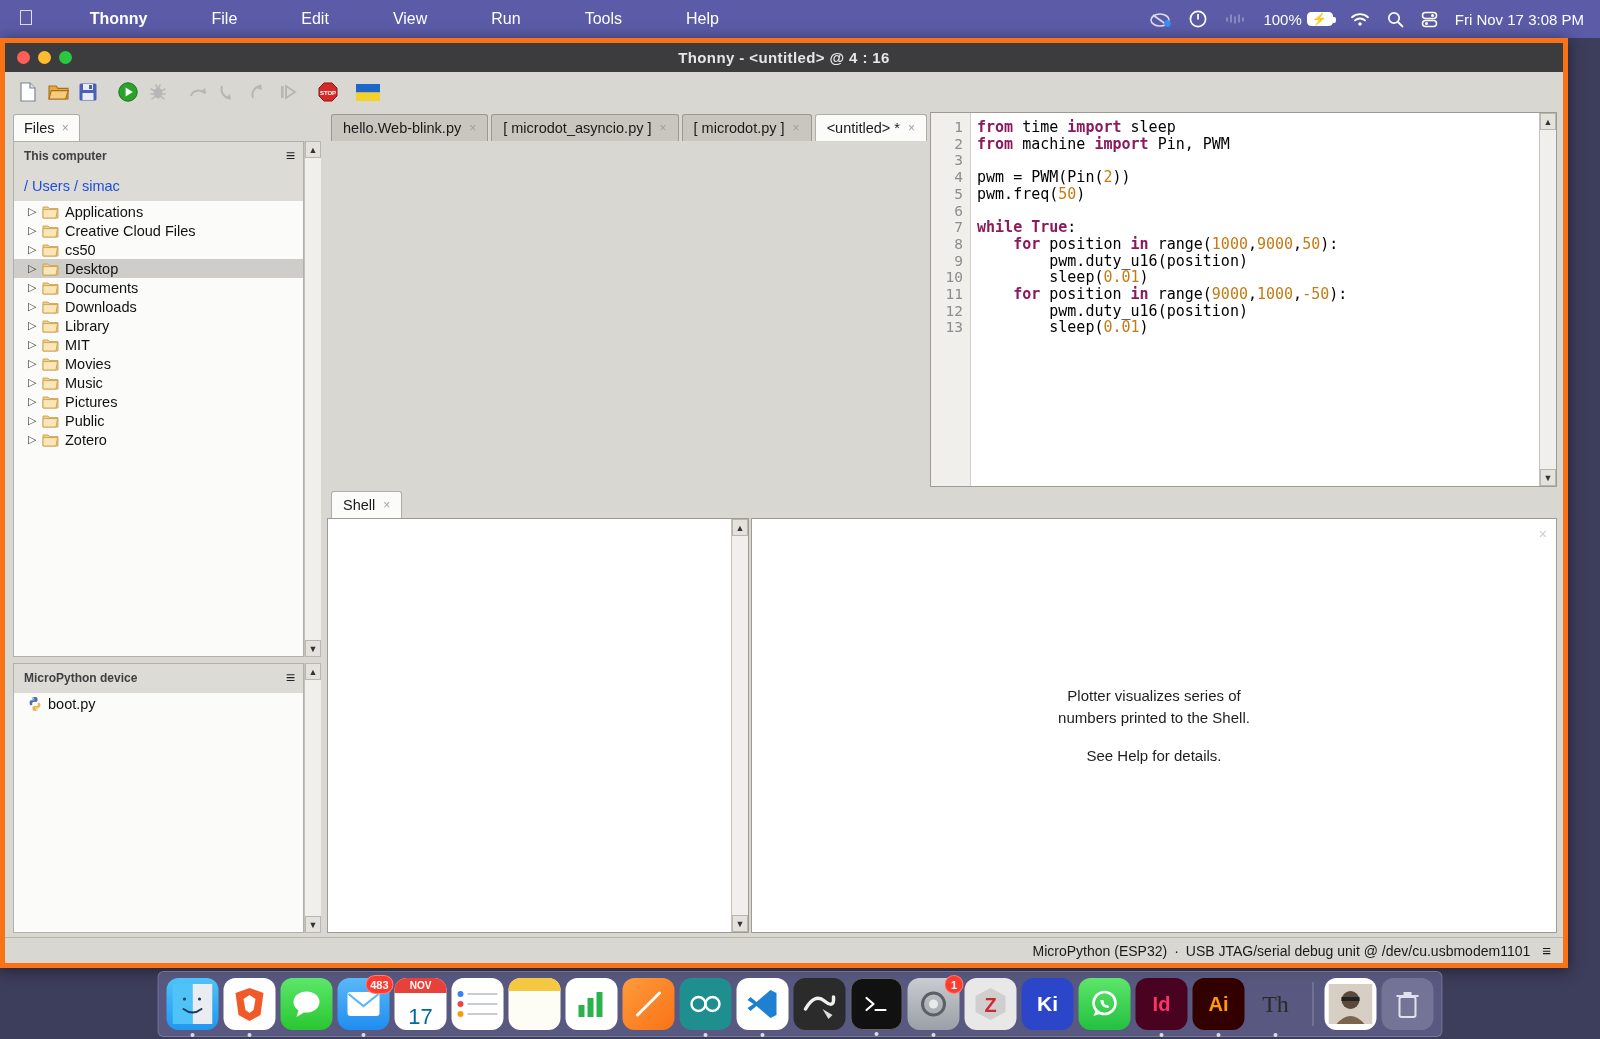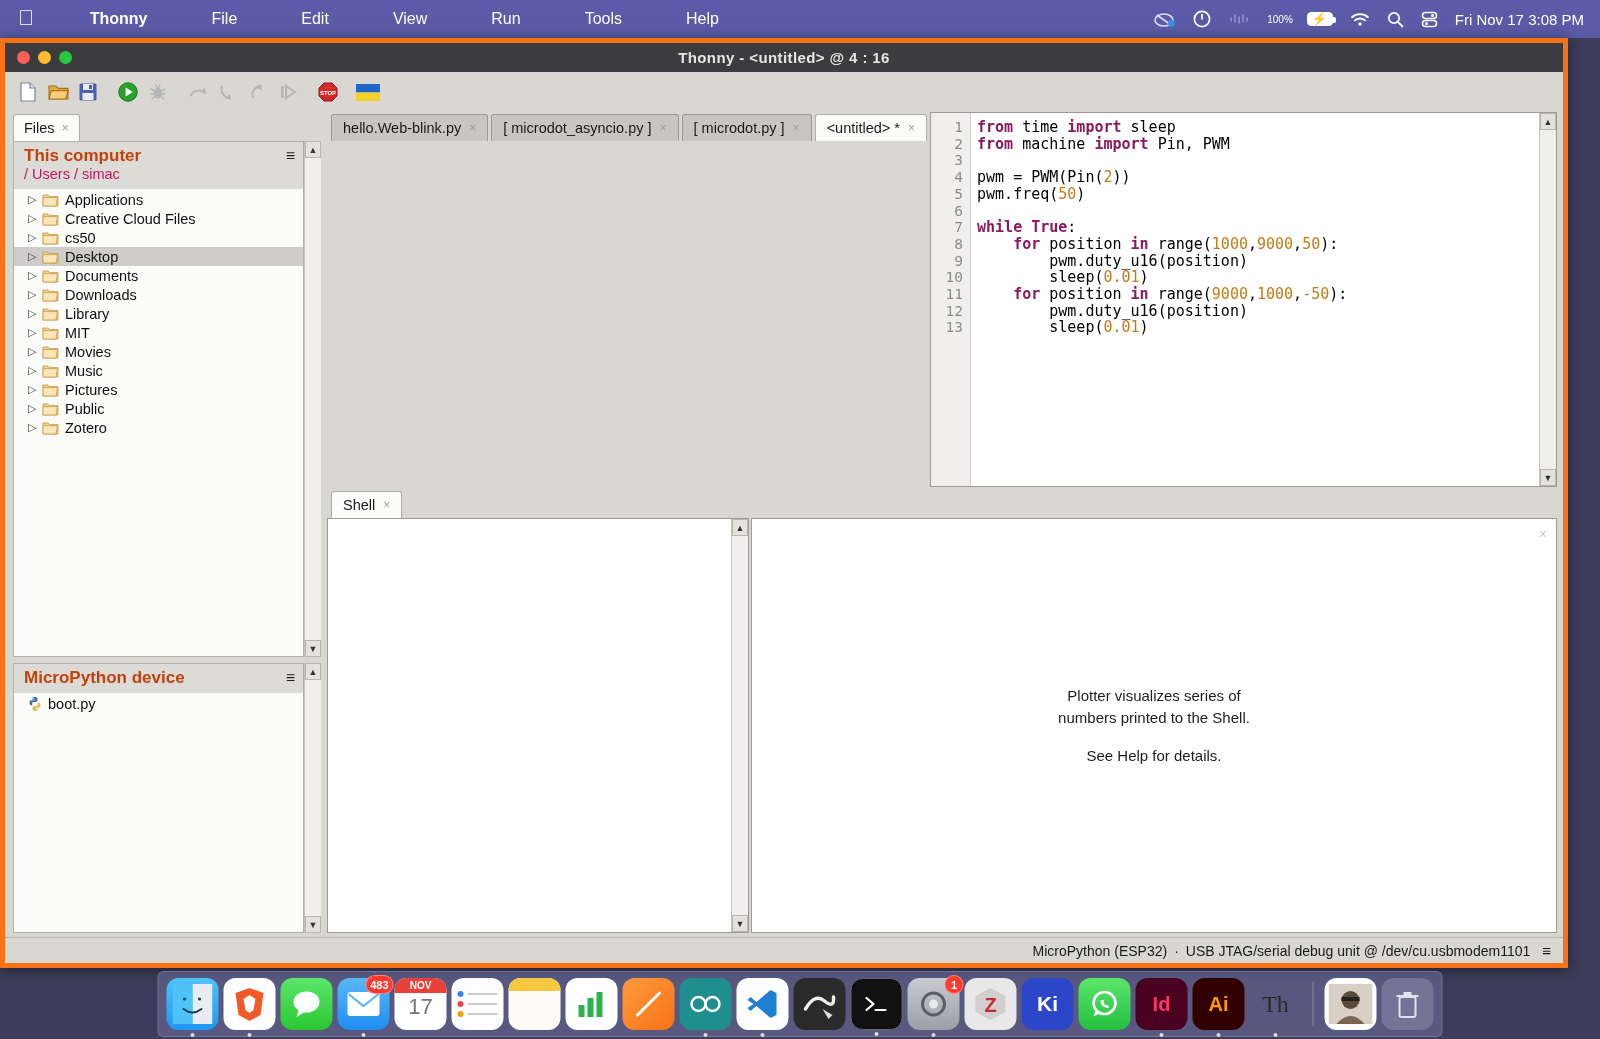--- a/index.html
+++ b/index.html
@@ -22,21 +22,21 @@
     font-size: 21px; margin-left: 18px; margin-right: 16px;
     line-height: 1; margin-top: -3px;
   }
   .menubar .mi { margin-right: 24px; white-space: nowrap; margin-left: 40px; }
   .menubar .mi.bold { font-weight: bold; }
   .menubar .right {
     margin-left: auto; display: flex; align-items: center;
     margin-right: 16px; gap: 17px;
   }
   .menubar .right .itm { display: flex; align-items: center; font-size: 15px; }
-  .battpct { font-size: 10px; margin-right: 14px; text-align: center; }
+  .battpct { font-size: 15px; margin-right: 5px; text-align: center; }
   .batt {
     display: inline-block; width: 26px; height: 14px;
     border: 1.6px solid #fff; border-radius: 4px; position: relative;
     background: #fff;
   }
   .batt::after {
     content: ""; position: absolute; right: -4px; top: 4px;
     width: 2.5px; height: 6px; background: #fff; border-radius: 0 2px 2px 0;
   }
   .batt .bolt {
@@ -99,22 +99,22 @@
 
   .panel {
     flex: 1; background: #fbfbf9; border: 1px solid #b3b0a8;
     display: flex; flex-direction: column; min-height: 0;
   }
   .panelHdr {
     background: #dddbd6; padding: 5px 8px 6px 10px;
     display: flex; align-items: flex-start; flex: none;
   }
   .panelHdr .txt { flex: 1; }
-  .rootLbl { color: #c2410c; font-size: 17px; font-weight: bold; line-height: 18px; }
-  .pathLbl { color: #be185d; font-size: 14.5px; line-height: 18px; }
+  .rootLbl { color: #404040; font-size: 12px; font-weight: bold; line-height: 18px; }
+  .pathLbl { color: #1d4ed8; font-size: 14.5px; line-height: 18px; margin-top: 12px; }
   .hamb { font-size: 16px; color: #222; line-height: 18px; padding-left: 6px; }
 
   .filelist { flex: 1; overflow: hidden; padding-top: 1px; }
   .frow {
     height: 19px; display: flex; align-items: center;
     font-size: 14.5px; color: #111; padding-left: 14px;
   }
   .frow.sel { background: #cfcdc9; }
   .arrow {
     width: 14px; font-size: 11px; color: #333; flex: none;
@@ -674,21 +674,21 @@
     <div class="dockicon" style="background:linear-gradient(180deg,#5ab8f7,#1f8df0)">
       <svg width="34" height="26" viewBox="0 0 34 26">
           <rect x="1" y="1" width="32" height="24" rx="3" fill="#fff"></rect>
           <path d="M2 3 L17 15 L32 3" stroke="#5ab8f7" stroke-width="2.2" fill="none"></path>
         </svg>
       <span class="badge">483</span>
       <span class="dockdot"></span>
     </div>
     <div class="dockicon" style="background:#fff;flex-direction:column;justify-content:flex-start">
       <div style="width:100%;background:#e8413a;color:#fff;font-size:10px;font-weight:bold;text-align:center;padding:2px 0;border-radius:12px 12px 0 0">NOV</div>
-      <div style="color:#737373;font-size:22px;font-weight:normal;margin-top:1px">17</div>
+      <div style="color:#0369a1;font-size:22px;font-weight:normal;margin-top:11px">17</div>
     </div>
     <div class="dockicon" style="background:#fff;flex-direction:column;gap:4px;padding:8px 6px">
       <div style="display:flex;align-items:center;gap:4px;width:100%">
           <span style="width:6px;height:6px;border-radius:50%;background:#3b82f6"></span>
           <span style="flex:1;height:2px;background:#c9ccd1"></span>
         </div>
       <div style="display:flex;align-items:center;gap:4px;width:100%">
           <span style="width:6px;height:6px;border-radius:50%;background:#ef4444"></span>
           <span style="flex:1;height:2px;background:#c9ccd1"></span>
         </div>

